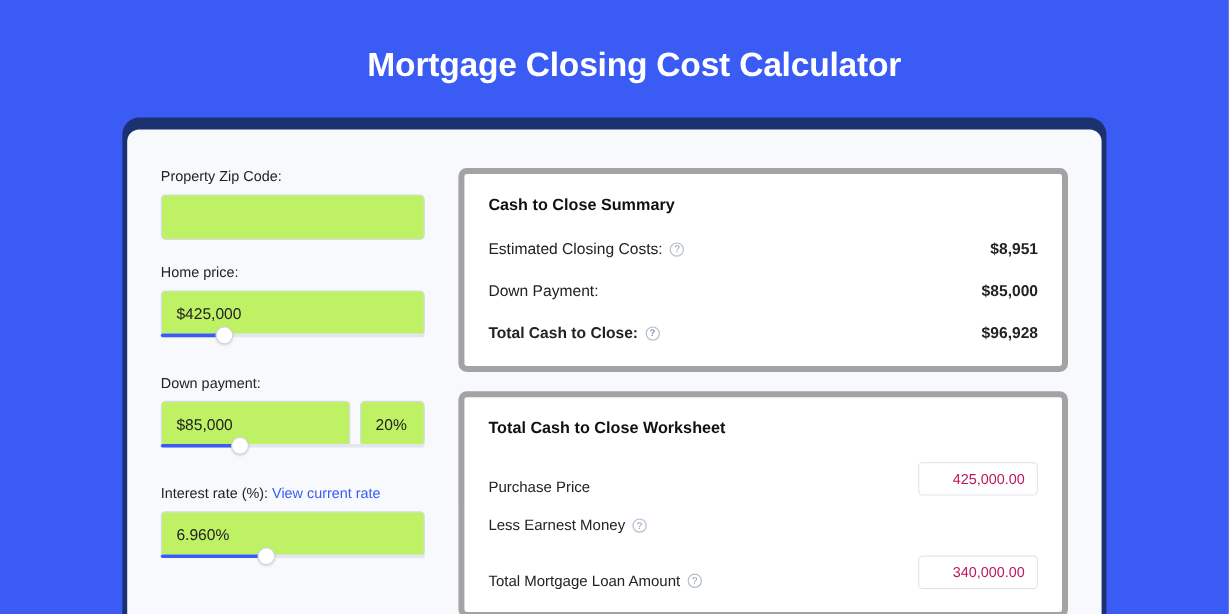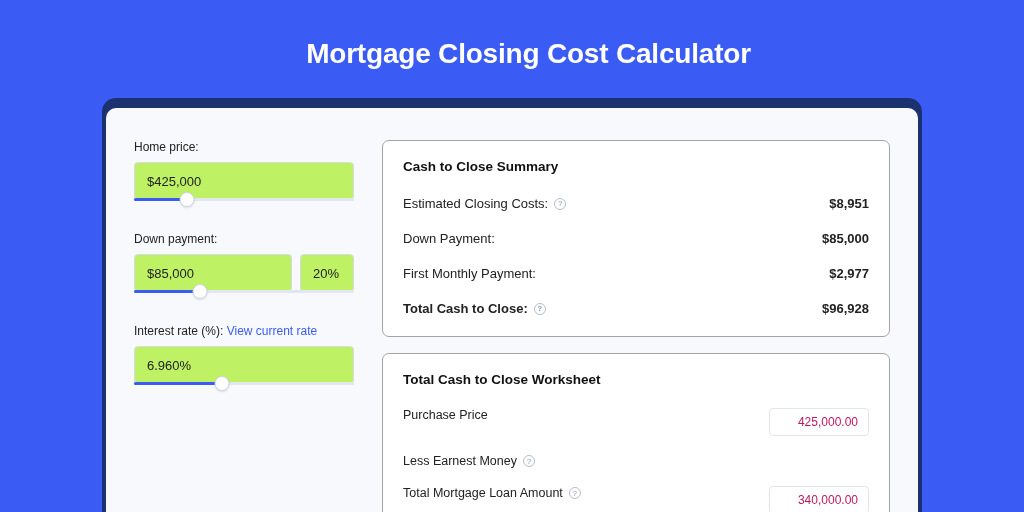--- a/index.html
+++ b/index.html
@@ -84,21 +84,21 @@
   width: 15px; height: 15px;
   background: #fff;
   border: 1px solid #cfd6e2;
   border-radius: 50%;
   box-shadow: 0 1px 2px rgba(0,0,0,0.12);
   transform: translateX(-50%);
 }
 .link { color: #3B5BF5; text-decoration: none; font-size: 12px; cursor: pointer; }
 .panel {
   background: #fff;
-  border: 1px solid #a3a3a3;
+  border: 5px solid #a3a3a3;
   border-radius: 7px;
   padding: 18px 20px 10px 20px;
   margin-bottom: 16px;
 }
 .panel-title {
   font-size: 13.5px;
   font-weight: 700;
   color: #111;
   margin-bottom: 12px;
 }
@@ -120,21 +120,21 @@
   border-radius: 50%;
   font-size: 8px;
   color: #8b96ad;
   align-items: center;
   justify-content: center;
   cursor: pointer;
 }
 .wk-row {
   display: flex;
   justify-content: space-between;
-  align-items: flex-start;
+  align-items: flex-end;
   padding: 9px 0;
   font-size: 12.5px;
   color: #222;
   gap: 21px;
 }
 .wk-label { display: flex; align-items: center; gap: 6px; }
 .wk-input {
   width: 100px;
   height: 28px;
   border: 1px solid #e1e6ee;
@@ -149,20 +149,24 @@
 </head>
 <body>
 
 <h1 class="page-title">Mortgage Closing Cost Calculator</h1>
 
 <div class="outer-card">
   <div class="inner-card">
 
     <div class="left-col">
 
+      <div class="field-block">
+        <div class="field-label">Property Zip Code:</div>
+        <input class="text-input" type="text" value="" style="">
+      </div>
 
       <div class="field-block">
         <div class="field-label">Home price:</div>
         <input class="text-input" type="text" value="$425,000" style="">
         <div class="slider-wrap">
           <div class="slider-track"></div>
           <div class="slider-fill" style="width: 24%;"></div>
           <div class="slider-thumb" style="left: 24%;"></div>
         </div>
       </div>
@@ -205,26 +209,20 @@
                 <span class="help-icon">?</span>
               </div>
               <div class="sum-value">$8,951</div>
             </div>
             <div class="sum-row">
               <div class="sum-label">
                 <span>Down Payment:</span>
               </div>
               <div class="sum-value">$85,000</div>
             </div>
-            <div class="sum-row">
-              <div class="sum-label">
-                <span>First Monthly Payment:</span>
-              </div>
-              <div class="sum-value">$2,977</div>
-            </div>
             <div class="sum-row bold">
               <div class="sum-label">
                 <span>Total Cash to Close:</span>
                 <span class="help-icon">?</span>
               </div>
               <div class="sum-value">$96,928</div>
             </div>
           </div>
       </div>
 

